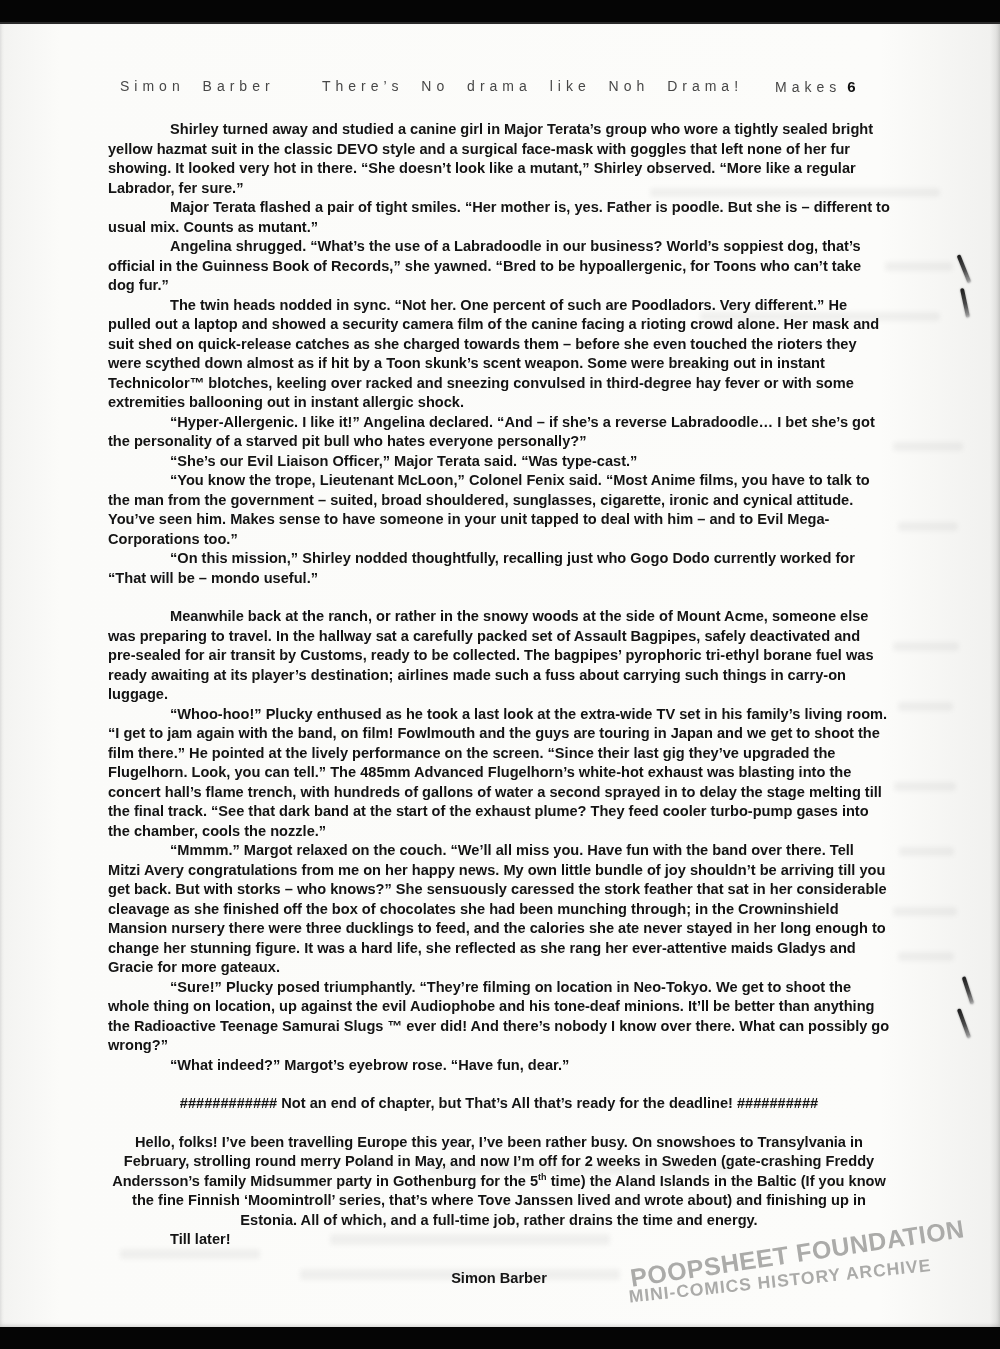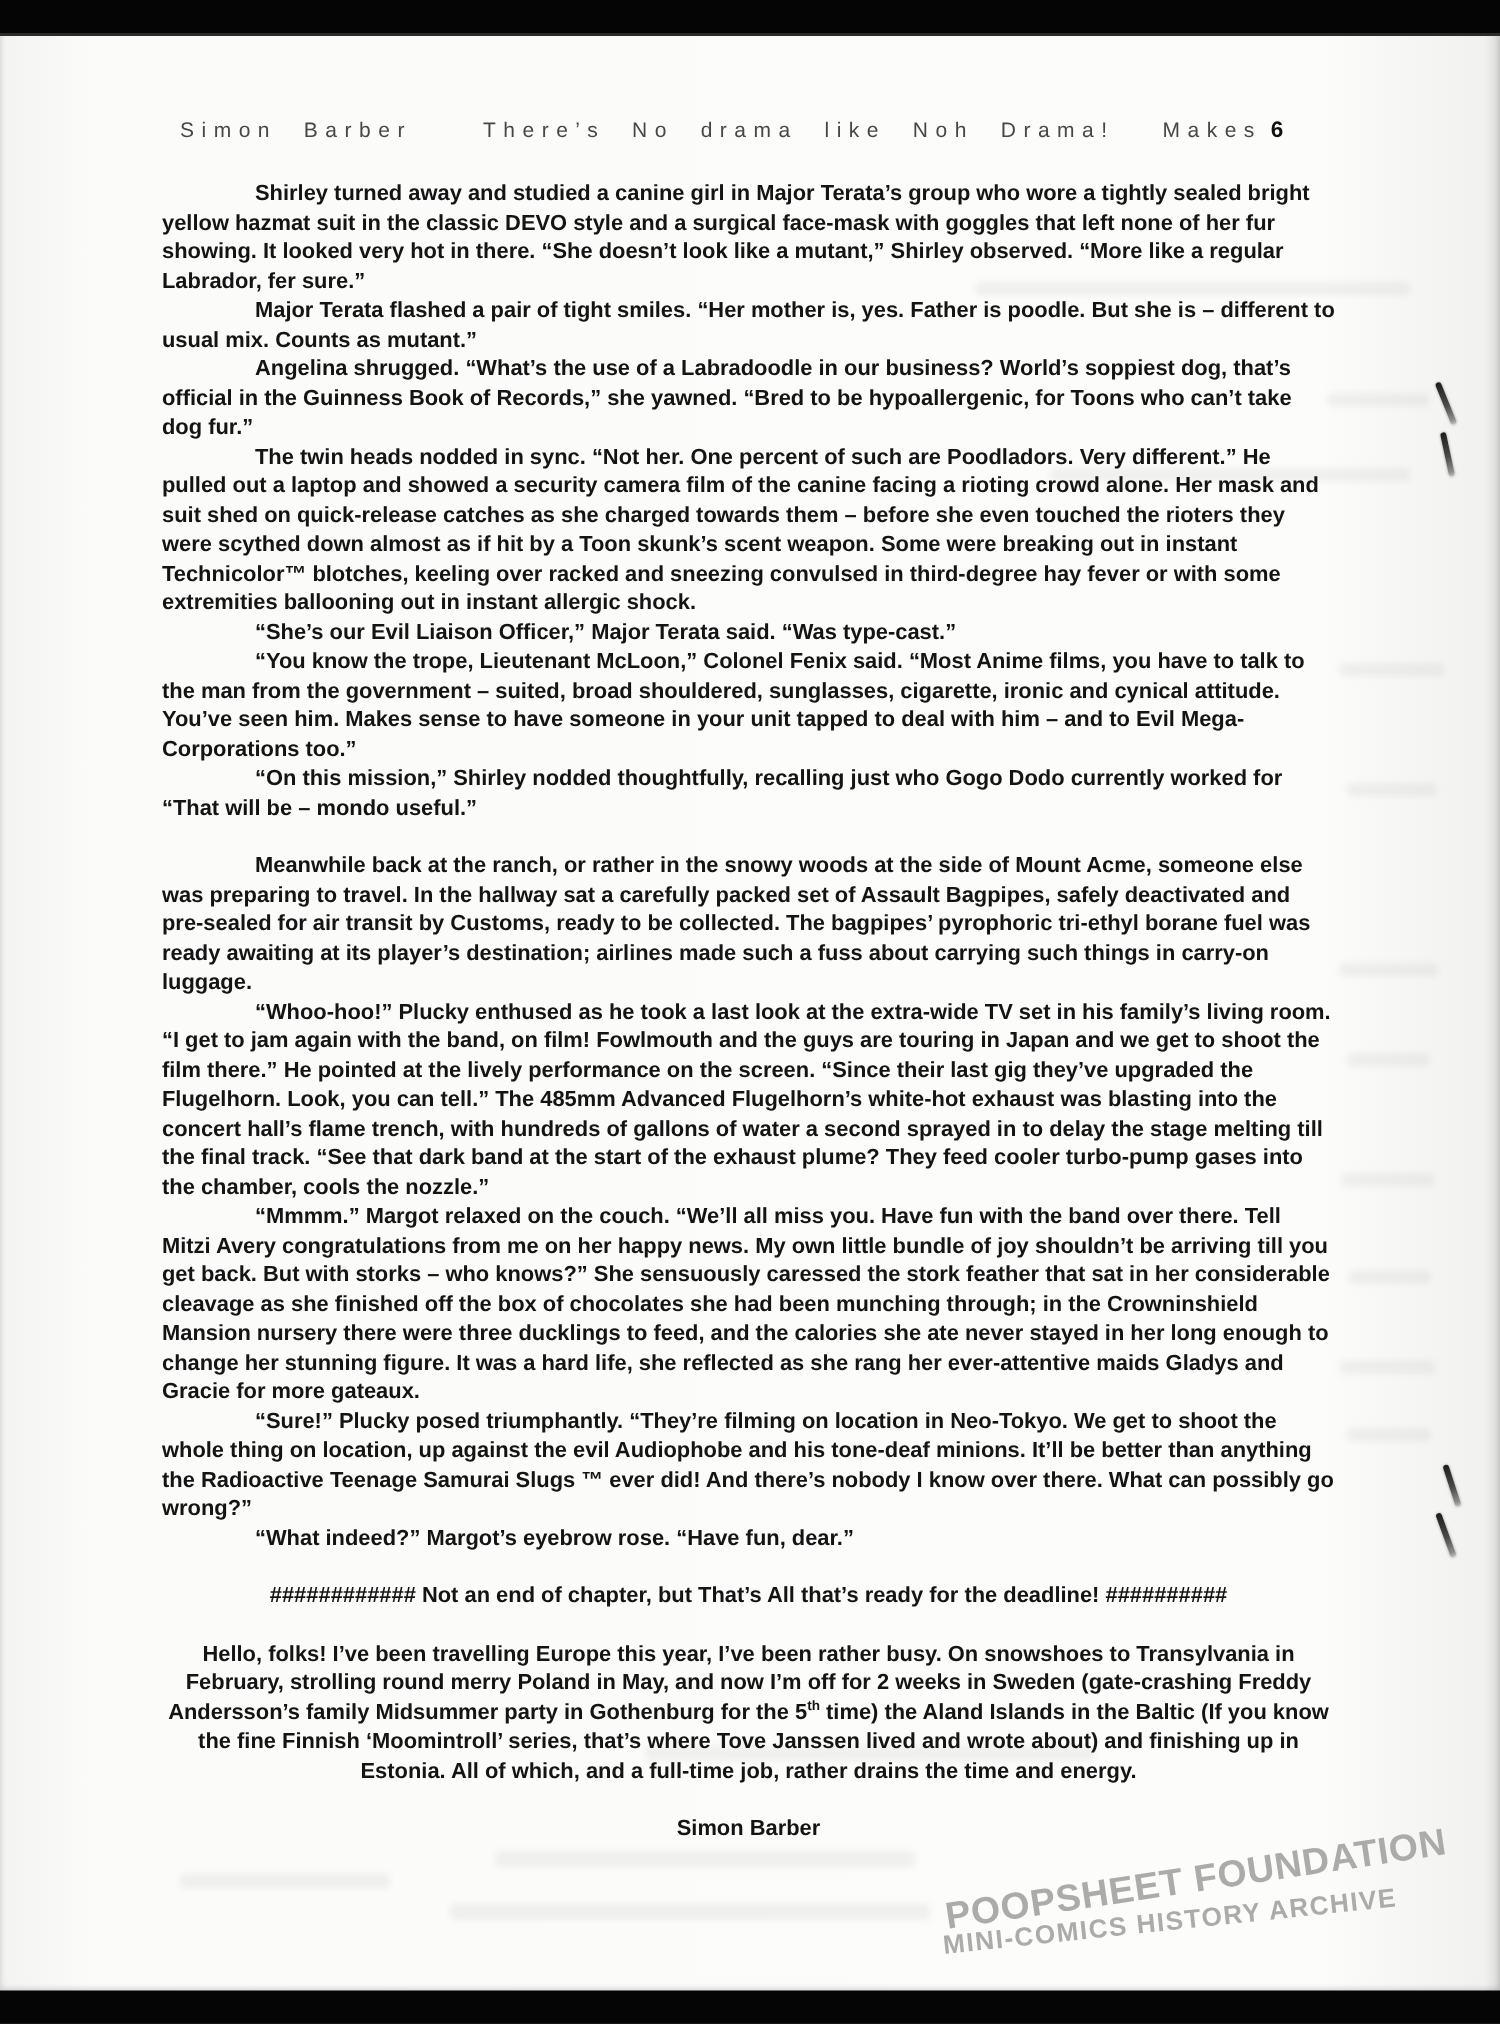--- a/index.html
+++ b/index.html
@@ -1,18 +1,18 @@
 <!DOCTYPE html>
 <html><head>
 <meta charset="utf-8">
 <style>
   html,body{margin:0;padding:0;background:#000;}
   .scan{
     position:relative;width:1000px;height:1349px;overflow:hidden;
-    background:#404040;font-family:"Liberation Sans",sans-serif;
+    background:#701a75;font-family:"Liberation Sans",sans-serif;
   }
   .bar-top{position:absolute;left:0;top:0;width:1000px;height:22px;background:#050505;}
   .bar-bottom{position:absolute;left:0;top:1327px;width:1000px;height:22px;background:#050505;}
   .page{
     position:absolute;left:0;top:22px;width:1000px;height:1305px;
     background:linear-gradient(90deg,#f3f3f1 0%,#fbfbf9 6%,#fcfcfa 88%,#f1f1ef 99%,#d8d8d6 100%);
     border-top:2px solid #2b2b2b;
     box-shadow:inset 0 -3px 4px rgba(0,0,0,0.18);
   }
   
@@ -73,33 +73,35 @@
     <div class="ghost" style="left:430px;top:1140px;width:300px;height:10px;"></div>
     <div class="ghost" style="left:330px;top:1210px;width:280px;height:11px;"></div>
     <div class="ghost" style="left:300px;top:1245px;width:320px;height:11px;"></div>
     <div class="ghost" style="left:120px;top:1225px;width:140px;height:10px;"></div>
 
     <div class="textblock">
       <p class="para">Shirley turned away and studied a canine girl in Major Terata’s group who wore a tightly sealed bright yellow hazmat suit in the classic DEVO style and a surgical face-mask with goggles that left none of her fur showing. It looked very hot in there. “She doesn’t look like a mutant,” Shirley observed. “More like a regular Labrador, fer sure.”</p>
       <p class="para">Major Terata flashed a pair of tight smiles. “Her mother is, yes. Father is poodle. But she is – different to usual mix. Counts as mutant.”</p>
       <p class="para">Angelina shrugged. “What’s the use of a Labradoodle in our business? World’s soppiest dog, that’s official in the Guinness Book of Records,” she yawned. “Bred to be hypoallergenic, for Toons who can’t take dog fur.”</p>
       <p class="para">The twin heads nodded in sync. “Not her. One percent of such are Poodladors. Very different.” He pulled out a laptop and showed a security camera film of the canine facing a rioting crowd alone. Her mask and suit shed on quick-release catches as she charged towards them – before she even touched the rioters they were scythed down almost as if hit by a Toon skunk’s scent weapon. Some were breaking out in instant Technicolor™ blotches, keeling over racked and sneezing convulsed in third-degree hay fever or with some extremities ballooning out in instant allergic shock.</p>
+      <p class="para">“Hyper-Allergenic. I like it!” Angelina declared. “And – if she’s a reverse Labradoodle… I bet she’s got the personality of a starved pit bull who hates everyone personally?”</p>
       <p class="para">“She’s our Evil Liaison Officer,” Major Terata said. “Was type-cast.”</p>
       <p class="para">“You know the trope, Lieutenant McLoon,” Colonel Fenix said. “Most Anime films, you have to talk to the man from the government – suited, broad shouldered, sunglasses, cigarette, ironic and cynical attitude. You’ve seen him. Makes sense to have someone in your unit tapped to deal with him – and to Evil Mega-Corporations too.”</p>
       <p class="para">“On this mission,” Shirley nodded thoughtfully, recalling just who Gogo Dodo currently worked for “That will be – mondo useful.”</p>
       <div class="gap"></div>
       <p class="para">Meanwhile back at the ranch, or rather in the snowy woods at the side of Mount Acme, someone else was preparing to travel. In the hallway sat a carefully packed set of Assault Bagpipes, safely deactivated and pre-sealed for air transit by Customs, ready to be collected. The bagpipes’ pyrophoric tri-ethyl borane fuel was ready awaiting at its player’s destination; airlines made such a fuss about carrying such things in carry-on luggage.</p>
       <p class="para">“Whoo-hoo!” Plucky enthused as he took a last look at the extra-wide TV set in his family’s living room. “I get to jam again with the band, on film! Fowlmouth and the guys are touring in Japan and we get to shoot the film there.” He pointed at the lively performance on the screen. “Since their last gig they’ve upgraded the Flugelhorn. Look, you can tell.” The 485mm Advanced Flugelhorn’s white-hot exhaust was blasting into the concert hall’s flame trench, with hundreds of gallons of water a second sprayed in to delay the stage melting till the final track. “See that dark band at the start of the exhaust plume? They feed cooler turbo-pump gases into the chamber, cools the nozzle.”</p>
       <p class="para">“Mmmm.” Margot relaxed on the couch. “We’ll all miss you. Have fun with the band over there. Tell Mitzi Avery congratulations from me on her happy news. My own little bundle of joy shouldn’t be arriving till you get back. But with storks – who knows?” She sensuously caressed the stork feather that sat in her considerable cleavage as she finished off the box of chocolates she had been munching through; in the Crowninshield Mansion nursery there were three ducklings to feed, and the calories she ate never stayed in her long enough to change her stunning figure. It was a hard life, she reflected as she rang her ever-attentive maids Gladys and Gracie for more gateaux.</p>
       <p class="para">“Sure!” Plucky posed triumphantly. “They’re filming on location in Neo-Tokyo. We get to shoot the whole thing on location, up against the evil Audiophobe and his tone-deaf minions. It’ll be better than anything the Radioactive Teenage Samurai Slugs ™ ever did! And there’s nobody I know over there. What can possibly go wrong?”</p>
       <p class="para">“What indeed?” Margot’s eyebrow rose. “Have fun, dear.”</p>
       <div class="gap"></div>
       <p class="para noindent">############  Not an end of chapter, but That’s All that’s ready for the deadline! ##########</p>
       <div class="gap"></div>
       <p class="para noindent"><span>Hello, folks! I’ve been travelling Europe this year, I’ve been rather busy. On snowshoes to Transylvania in February, strolling round merry Poland in May, and now I’m off for 2 weeks in Sweden (gate-crashing Freddy Andersson’s family Midsummer party in Gothenburg for the 5</span><sup>th</sup><span> time) the Aland Islands in the Baltic (If you know the fine Finnish ‘Moomintroll’ series, that’s where Tove Janssen lived and wrote about) and finishing up in Estonia. All of which, and a full-time job, rather drains the time and energy.</span></p>
+      <p class="para">Till later!</p>
       <div class="gap"></div>
       <p class="para noindent">Simon Barber</p>
     </div>
   </div>
 
   <div class="staple-stroke" style="left:962px;top:254px;height:30px;transform:rotate(-22deg);"></div>
   <div class="staple-stroke" style="left:963px;top:288px;height:30px;transform:rotate(-12deg);"></div>
   <div class="staple-stroke" style="left:966px;top:976px;height:29px;transform:rotate(-18deg);"></div>
   <div class="staple-stroke" style="left:962px;top:1008px;height:31px;transform:rotate(-20deg);"></div>
 

